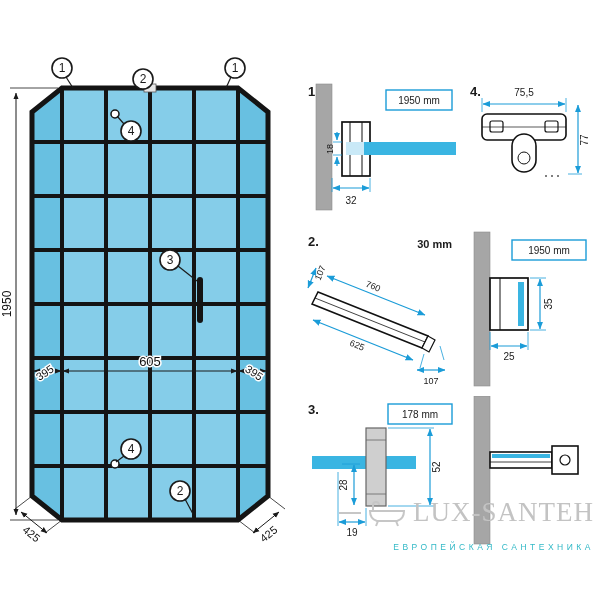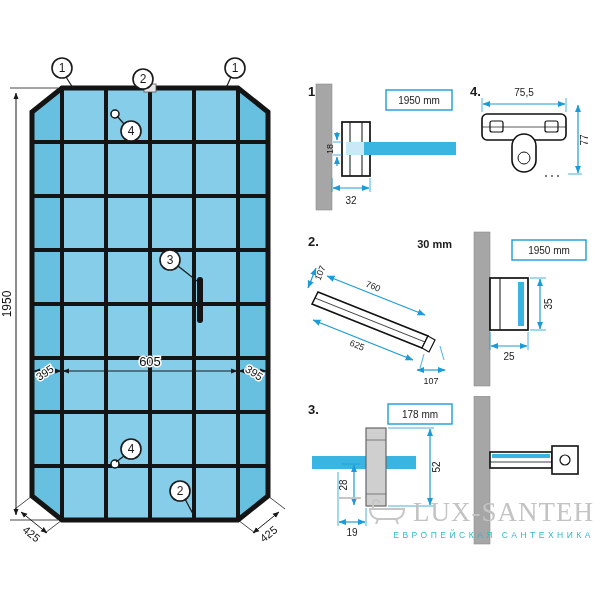--- a/index.html
+++ b/index.html
@@ -11,24 +11,24 @@
   .dlabel{font-size:13px;font-weight:bold}
   .dim{stroke:#1a1a1a;stroke-width:1;fill:none}
   .ext{stroke:#1a1a1a;stroke-width:0.8;fill:none}
   .dimc{stroke:#1b9cd8;stroke-width:1.2;fill:none}
   .extc{stroke:#1b9cd8;stroke-width:0.8;fill:none}
   .ld{stroke:#1a1a1a;stroke-width:1.2;fill:none}
   .halo{paint-order:stroke;stroke:#ffffff;stroke-width:3px;fill:#111}
   .callout circle{fill:#fff;stroke:#1a1a1a;stroke-width:1.6}
   .callout text{font-size:12px;text-anchor:middle}
   .watermark{position:absolute;right:6px;top:497px;width:312px}
-  .wm-row{display:flex;gap:6px;justify-content:flex-end}
+  .wm-row{display:flex;align-items:center;gap:6px;justify-content:flex-end}
   .wm-dash{display:inline-block;width:22px;height:2px;background:#c6c6c6}
   .wm-brand{font-family:"Liberation Serif",serif;font-size:27px;color:#c3c3c3;letter-spacing:1px;white-space:nowrap}
-  .wm-sub{text-align:right;color:#33b9c7;font-size:8.5px;letter-spacing:3.5px;margin-top:2px}
+  .wm-sub{text-align:right;color:#33b9c7;font-size:8.5px;letter-spacing:3.5px;margin-top:14px}
 </style>
 </head>
 <body>
 
 <div class="stage">
 
   <svg class="panel" style="left:0;top:0" width="300" height="600" viewBox="0 0 300 600">
     <defs>
       <marker id="mB" viewBox="0 0 10 10" refX="9.5" refY="5" markerWidth="6.5" markerHeight="6.5" orient="auto-start-reverse">
         <path d="M0,1 L10,5 L0,9 z" fill="#1a1a1a"></path>

